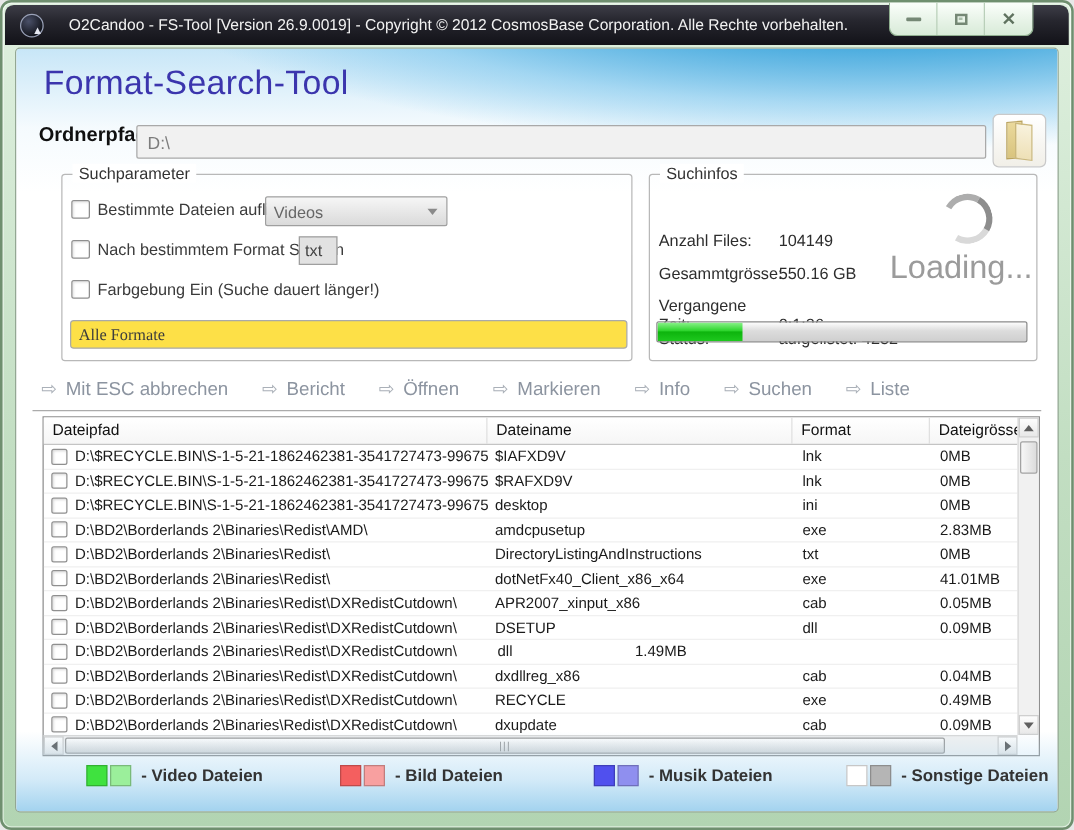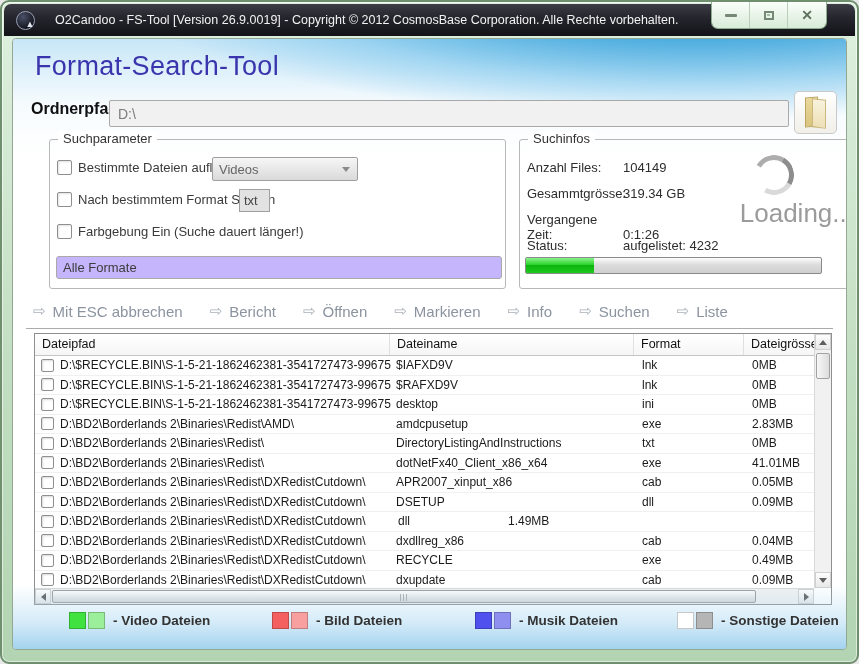--- a/index.html
+++ b/index.html
@@ -55,40 +55,40 @@
   .folder-back{position:absolute;left:10px;top:5px;width:13px;height:30px;
     background:linear-gradient(#ead99c,#d9c47e);border:1px solid #bba45f;transform:skewY(-5deg);}
   .folder-front{position:absolute;left:17px;top:7px;width:14px;height:29px;
     background:linear-gradient(#f8f2dd,#eee0b6);border:1px solid #cbb87d;transform:skewY(7deg);}
 
   
   .fset{position:absolute;border:1px solid #b8b8b8;border-radius:3px;}
   .fset .legend{position:absolute;top:-9px;left:8px;background:#fff;padding:0 5px;
     font-size:13px;color:#333;}
   .fs-sp{left:36px;top:100px;width:457px;height:150px;}
-  .fs-si{left:506px;top:100px;width:339px;height:150px;}
+  .fs-si{left:506px;top:100px;width:311px;height:150px;}
 
   .cb{display:inline-block;width:15px;height:15px;background:#fff;border:1px solid #8f8f8f;
     border-radius:2px;box-shadow:inset 1px 1px 2px rgba(0,0,0,.12);vertical-align:middle;}
   .sp-row{position:absolute;left:7px;display:flex;align-items:center;gap:6px;
     font-size:13px;color:#3a3a3a;}
   .sp-row1{top:20px;} .sp-row2{top:52px;} .sp-row3{top:84px;text-align:center;}
   .dropdown{position:absolute;left:162px;top:17px;width:146px;height:24px;
     background:linear-gradient(180deg,#f6f6f6,#dadada);border:1px solid #9f9f9f;border-radius:2px;
     font-size:13px;color:#666;display:flex;align-items:center;padding:0 6px;}
   .dropdown .dd-arrow{position:absolute;right:7px;top:9px;width:0;height:0;
     border-left:4px solid transparent;border-right:4px solid transparent;border-top:5px solid #8a8a8a;}
   .txt-field{position:absolute;left:189px;top:49px;width:31px;height:23px;
     background:#e2e2e2;border:1px solid #9f9f9f;font-size:13px;color:#444;
     padding:0 4px;font-family:"Liberation Sans",sans-serif;outline:none;}
   .formats-input{position:absolute;left:6px;top:116px;width:446px;height:23px;
-    background:#c4b5fd;border:1px solid #a9a9a9;border-radius:3px;font-size:13px;color:#3c3c3c;
-    padding:0 6px;font-family:Liberation Sans, sans-serif;outline:none;}
-
-  .si-row{position:absolute;left:7px;font-size:13px;color:#2d2d2d;}
+    background:#fde047;border:1px solid #a9a9a9;border-radius:3px;font-size:13px;color:#3c3c3c;
+    padding:0 6px;font-family:Liberation Serif, serif;outline:none;}
+
+  .si-row{position:absolute;left:7px;font-size:13px;color:#2d2d2d;margin-top:25px;}
   .si-row .lbl{display:inline-block;width:96px;}
   .si-r0{top:20px;} .si-r1{top:46px;} .si-r2{top:72px;} .si-r3{top:98px;}
   .spinner{position:absolute;left:234px;top:15px;width:40px;height:40px;border-radius:50%;
     border:5px solid #d9d9d9;border-top-color:#adadad;border-right-color:#8d8d8d;
     border-left-color:transparent;transform:rotate(-15deg);}
   .loading-text{position:absolute;right:3px;top:58px;font-size:26px;color:#9b9b9b;}
   .progress{position:absolute;left:5px;top:117px;width:297px;height:17px;border:1px solid #8a8a8a;
     border-radius:2px;background:linear-gradient(180deg,#fdfdfd,#dcdcdc 45%,#cfcfcf);overflow:hidden;}
   .progress .fill{height:100%;
     background:linear-gradient(180deg,#8af28a 0%,#2bd42b 45%,#0db40d 50%,#1ec91e 100%);}
@@ -199,21 +199,21 @@
       <div class="sp-row sp-row3">
         <span class="cb"></span>
         <span>Farbgebung Ein (Suche dauert länger!)</span>
       </div>
       <input class="formats-input" value="Alle Formate" style="">
     </div>
 
     <div class="fset fs-si">
       <span class="legend">Suchinfos</span>
       <div class="si-row si-r0"><span class="lbl">Anzahl Files:</span><span>104149</span></div>
-      <div class="si-row si-r1"><span class="lbl">Gesammtgrösse:</span><span>319.34 GB</span></div>
+      <div class="si-row si-r1"><span class="lbl">Gesammtgrösse:</span><span>550.16 GB</span></div>
       <div class="si-row si-r2"><span class="lbl">Vergangene Zeit:</span><span>0:1:26</span></div>
       <div class="si-row si-r3"><span class="lbl">Status:</span><span>aufgelistet: 4232</span></div>
       <div class="spinner"></div>
       <div class="loading-text">Loading...</div>
       <div class="progress">
         <div class="fill" style="width: 23%;"></div>
       </div>
     </div>
 
     <div class="toolbar">

